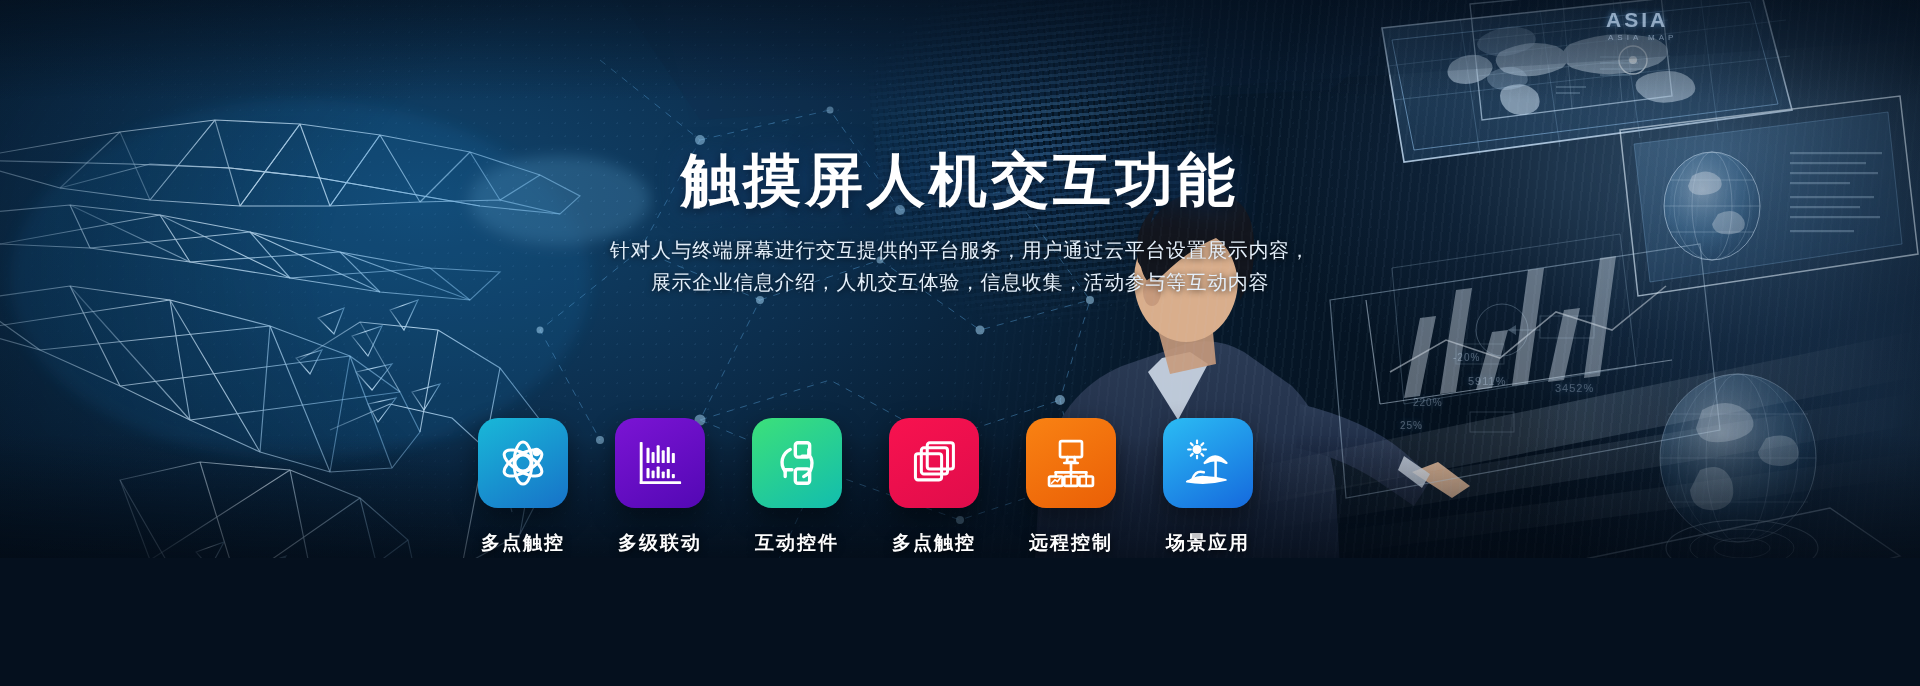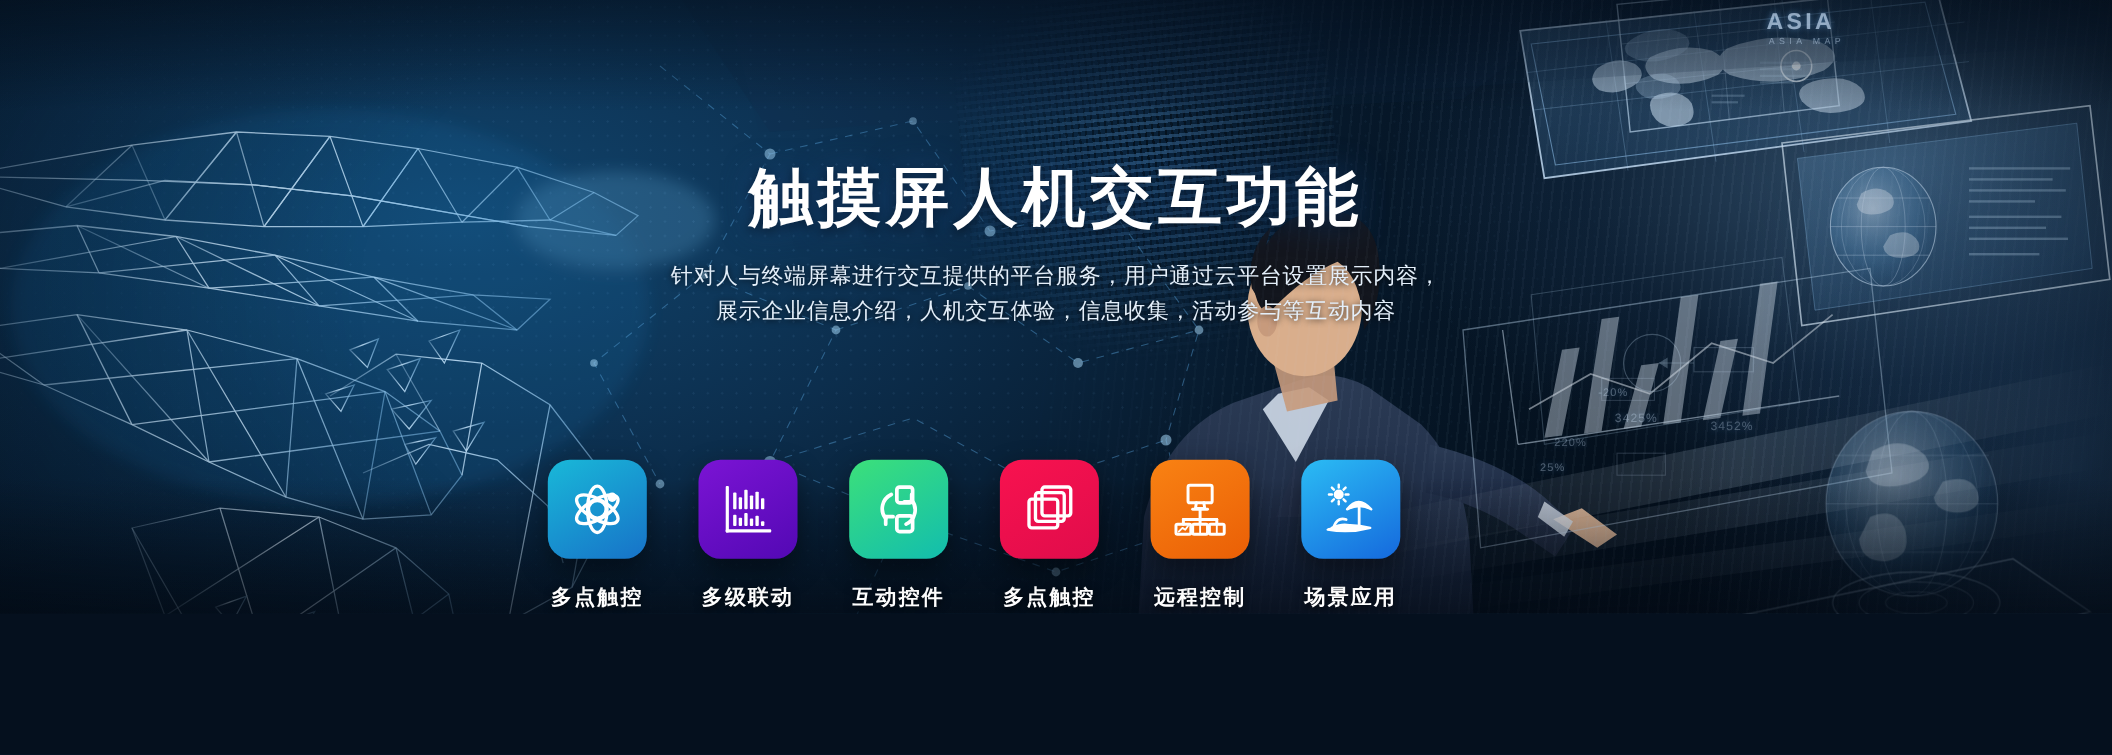--- a/index.html
+++ b/index.html
@@ -78,21 +78,20 @@
   }
   .subline.l1{top:237px;}
   .subline.l2{top:269px;}
 
   
   .features{
     position:absolute;
     left:478px;top:418px;
     display:flex;
     gap:47px;
-    margin-left:20px;
   }
   .feature{
     width:90px;
     display:flex;flex-direction:column;align-items:center;
     cursor:pointer;
   }
   .tile{
     width:90px;height:90px;border-radius:20px;
     display:flex;align-items:center;justify-content:center;
     box-shadow:0 10px 26px rgba(0,0,0,.45);
@@ -385,21 +384,21 @@
       <path d="M660 0 L1500 -40 L1330 90 L690 120 Z" fill="#13304f" opacity=".35"></path>
     </g>
   </svg>
 
   <div class="scanlines"></div>
   <div class="bg-vignette"></div>
 
   <div class="holo-text asia-title">ASIA</div>
   <div class="holo-text asia-sub">ASIA MAP</div>
   <div class="holo-text pct-1">-20%</div>
-  <div class="holo-text pct-2">3425%</div>
+  <div class="holo-text pct-2">5911%</div>
   <div class="holo-text pct-3">3452%</div>
   <div class="holo-text pct-4">220%</div>
   <div class="holo-text pct-5">25%</div>
 
   <div class="content">
 
     <div class="headline">触摸屏人机交互功能</div>
 
     <div class="subline l1">针对人与终端屏幕进行交互提供的平台服务，用户通过云平台设置展示内容，</div>
     <div class="subline l2">展示企业信息介绍，人机交互体验，信息收集，活动参与等互动内容</div>

